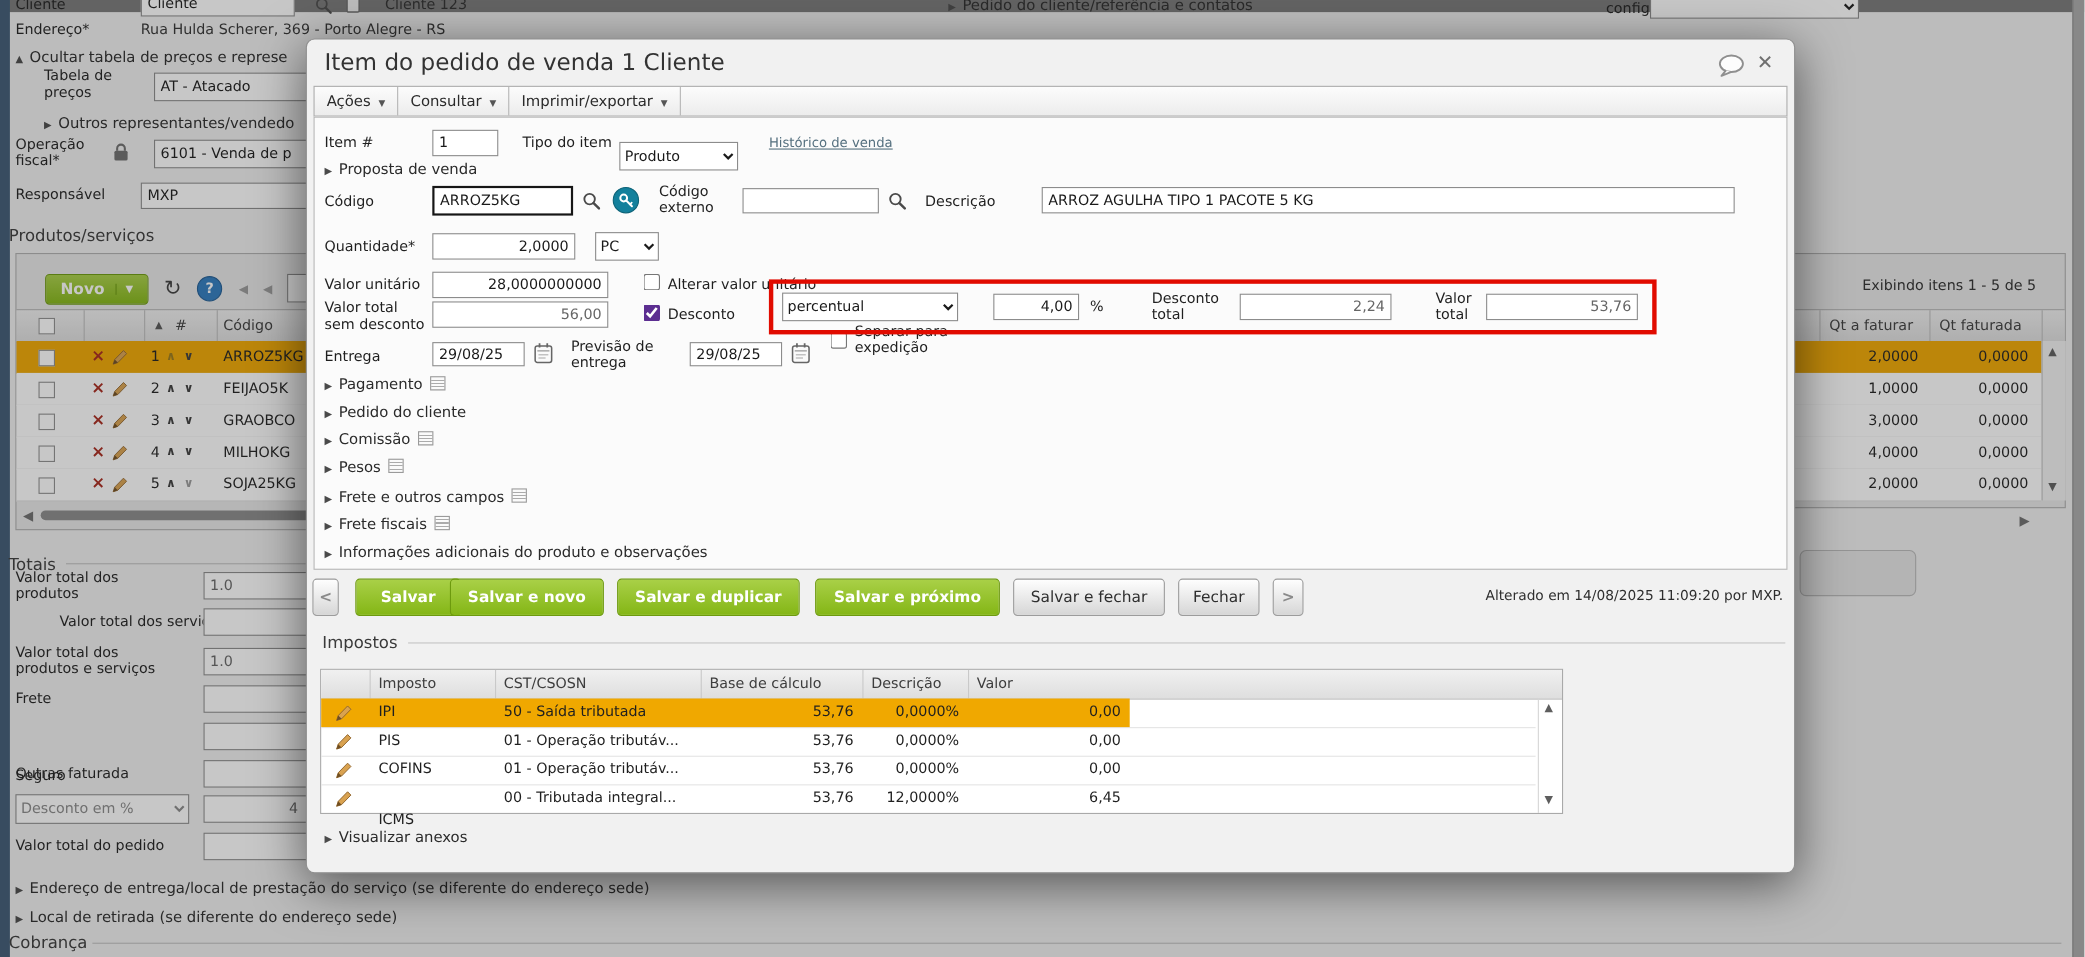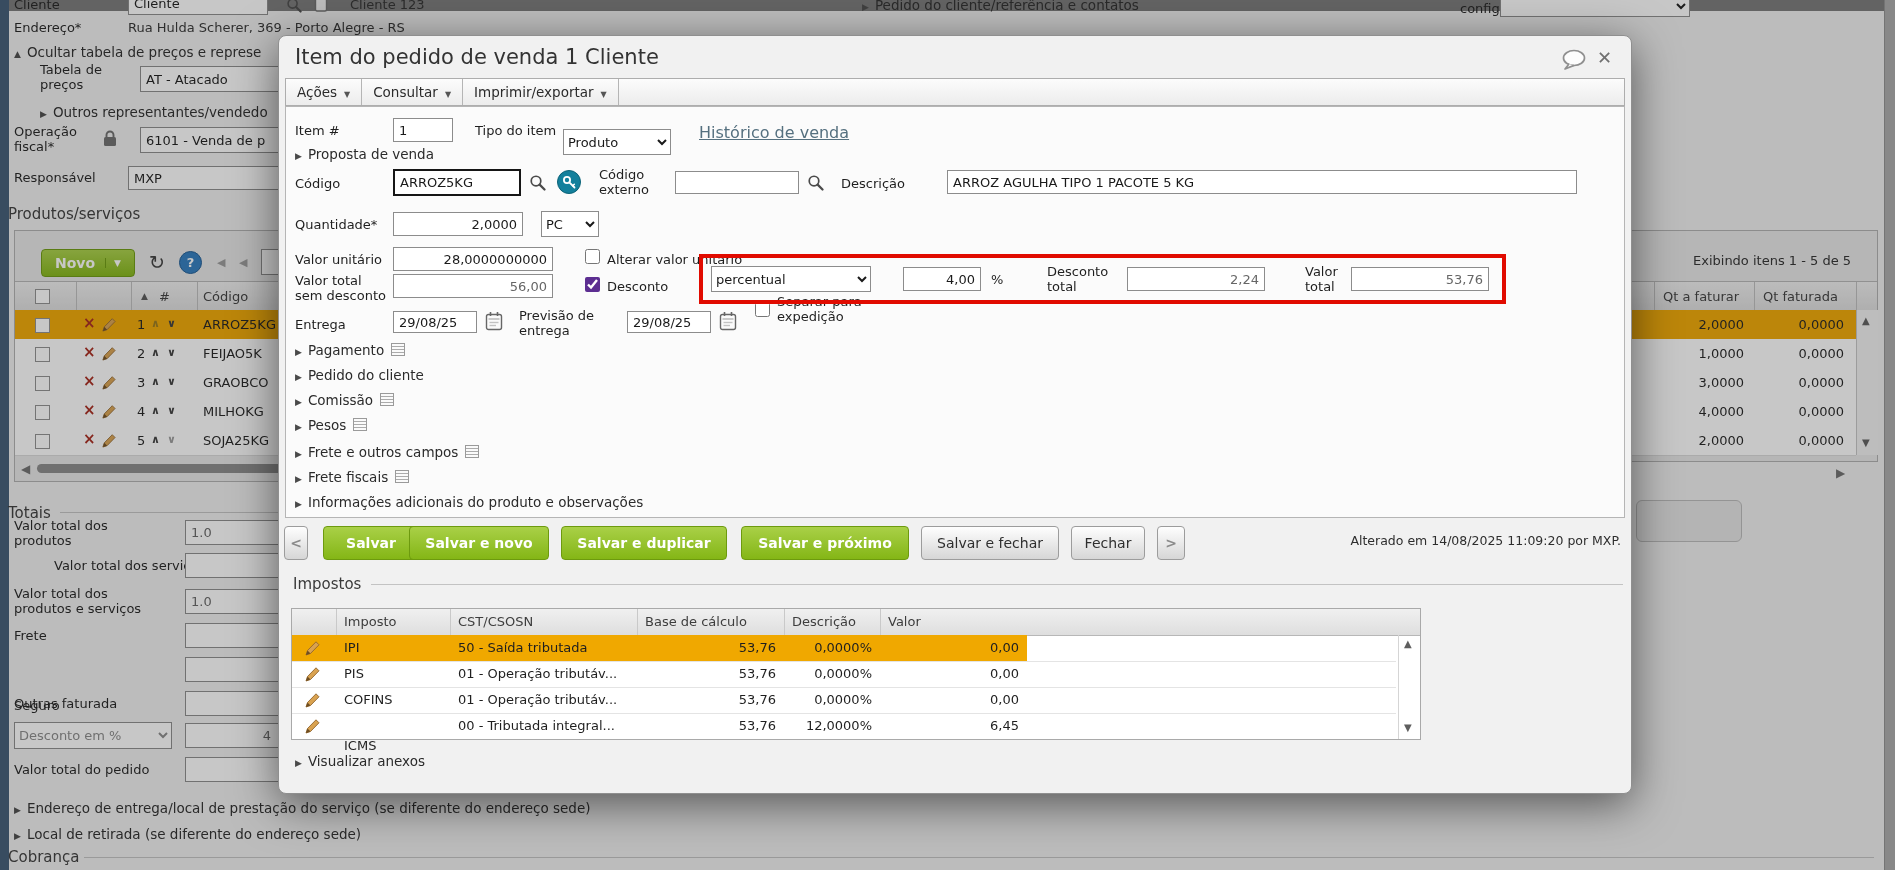--- a/index.html
+++ b/index.html
@@ -25,21 +25,21 @@
   .btn.nav{width:24px;color:#8a8a8a;font-weight:bold;}
   .dlg{position:absolute;left:278px;top:35px;width:1352px;height:757px;background:#f1f1f1;
        border:1px solid #8f8f8f;border-radius:8px;box-shadow:0 10px 45px rgba(0,0,0,.55);z-index:100;}
   .menubar{position:absolute;left:6px;top:42px;width:1340px;height:28px;box-sizing:border-box;
            border:1px solid #adadad;background:linear-gradient(#fcfcfc,#ececec);display:flex;}
   .menuitem{box-sizing:border-box;border-right:1px solid #b5b5b5;padding:5px 11px 0 11px;font-size:13.5px;color:#2b2b2b;cursor:pointer;white-space:nowrap;}
   .menucaret{font-size:8px;color:#555;margin-left:7px;}
   .formbox{position:absolute;left:6px;top:70px;width:1340px;height:412px;box-sizing:border-box;
            border:1px solid #b5b5b5;background:#fbfbfb;}
   .redbox{position:absolute;left:420px;top:218px;width:807px;height:50px;border:4px solid #e10b00;box-sizing:border-box;z-index:5;}
-  .link{position:absolute;color:#55707f;text-decoration:underline;font-size:16px;cursor:pointer;}
+  .link{position:absolute;color:#55707f;text-decoration:underline;font-size:12px;cursor:pointer;}
   .glyph{position:absolute;line-height:1;}
   .tblhead{background:linear-gradient(#f0f0f0,#dedede);color:#3d3d3d;}
   .imp-table{position:absolute;left:12px;top:572px;width:1130px;height:132px;background:#fff;border:1px solid #a9a9a9;box-sizing:border-box;}
   .imp-row{position:absolute;left:0;width:1104px;height:26px;border-bottom:1px solid #e4e4e4;}
   .imp-cell{position:absolute;top:0;height:26px;box-sizing:border-box;padding:5px 8px 0 8px;font-size:13px;white-space:nowrap;overflow:hidden;}
   .imp-cell.r{text-align:right;}
   .amber{background:#f0a800;}
   .dim{position:absolute;left:0;top:0;width:1895px;height:870px;background:rgba(38,38,38,.26);z-index:50;}
   .grpline{position:absolute;height:1px;background:#c3c3c3;}
   .grptitle{position:absolute;font-size:15px;color:#3a3a3a;}

